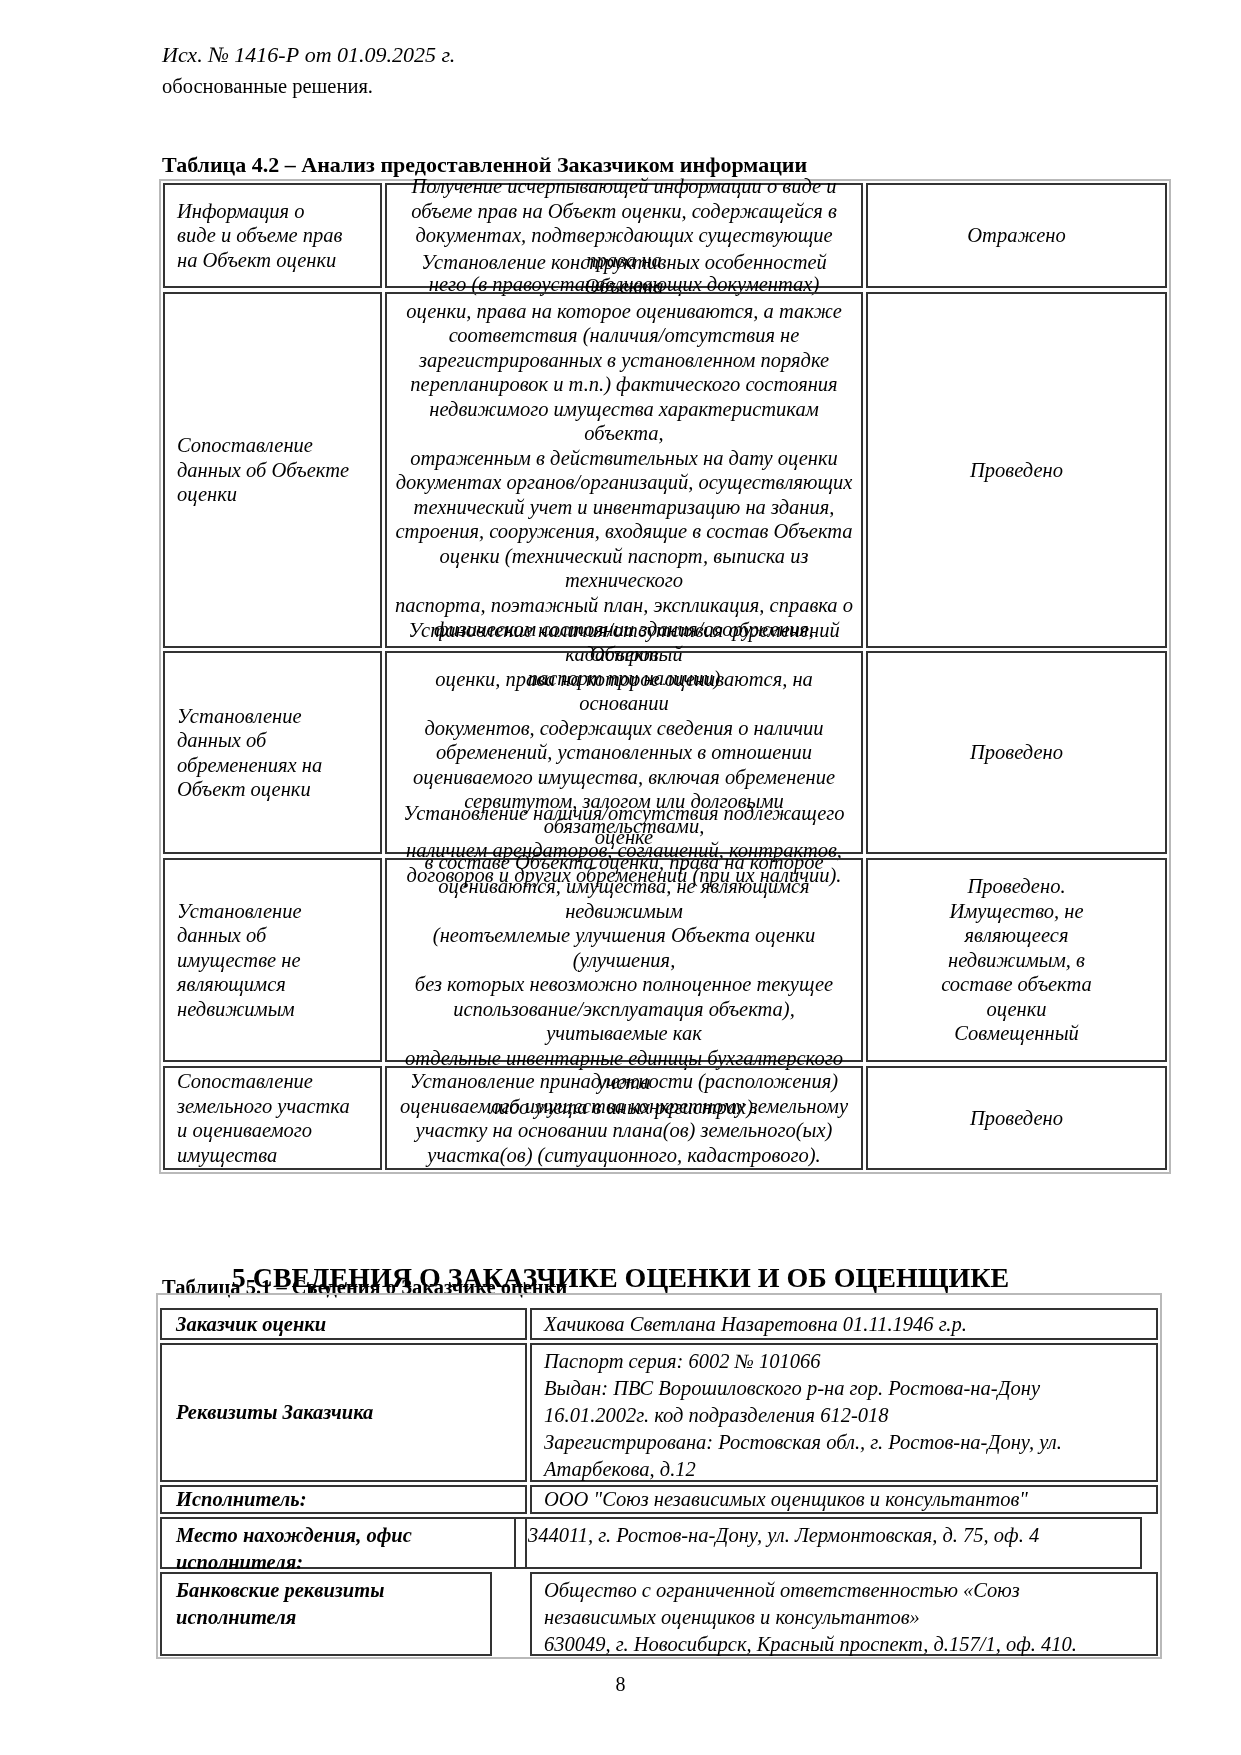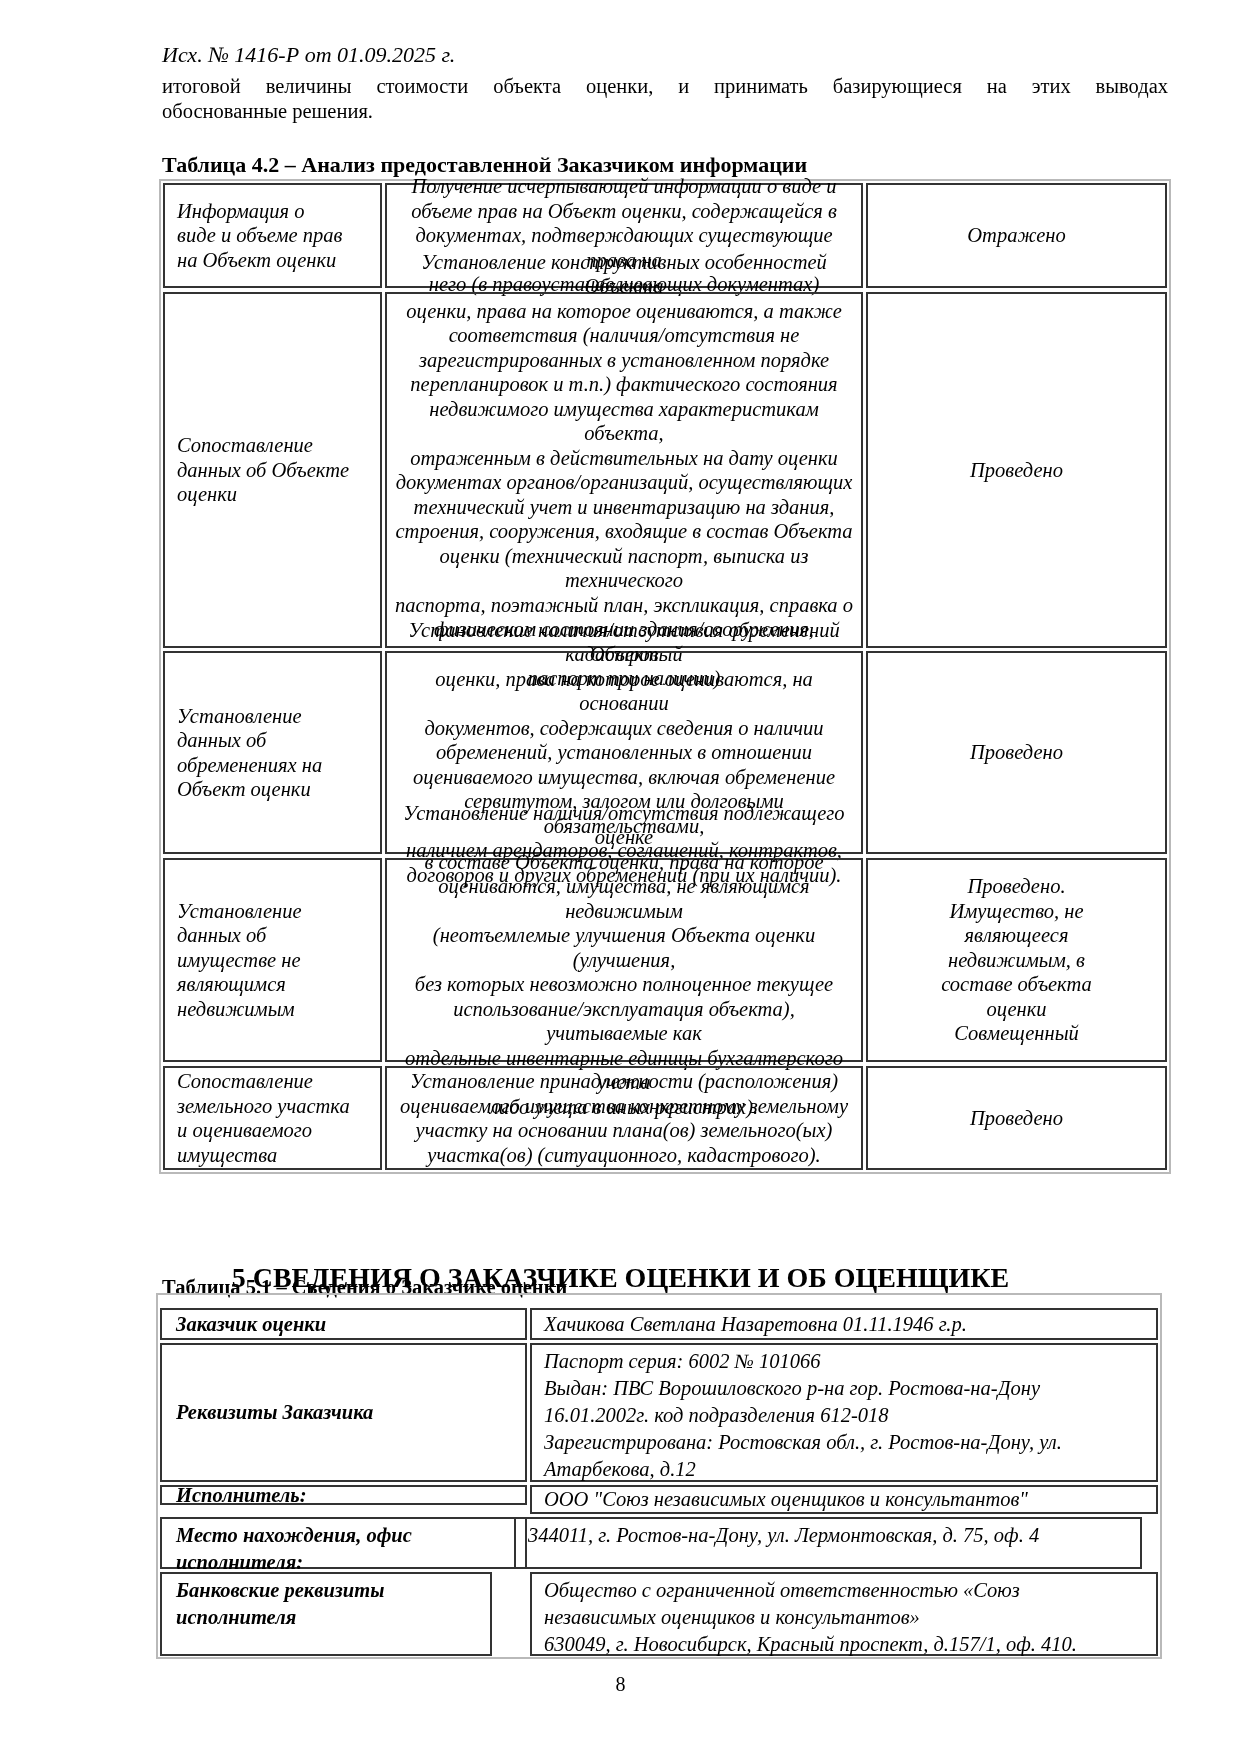--- a/index.html
+++ b/index.html
@@ -31,21 +31,20 @@
   .t51 .kmid { align-items: center; padding-top: 0; }
 
   .pageno { left: 0; width: 1241px; top: 1673px; text-align: center; font-size: 20px; }
 </style>
 </head>
 <body>
 
 <div class="abs hdr">Исх. № 1416-Р от 01.09.2025 г.</div>
 
 <div class="abs para">
-  <span class="l1">итоговой величины стоимости объекта оценки, и принимать базирующиеся на этих выводах</span>
   <span>обоснованные решения.</span>
 </div>
 
 <div class="abs cap cap42">Таблица 4.2 – Анализ предоставленной Заказчиком информации</div>
 
 <div class="abs frame" style="left:159px; top:179px; width:1012px; height:995px;"></div>
 
 <div class="cell c1" style="left:163px; top:183px; width:219px; height:105px;">
     <span>Информация о
 виде и объеме прав
@@ -167,21 +166,21 @@
       <span>Реквизиты Заказчика</span>
     </div>
   <div class="cell v" style="left:530px; top:1343px; width:628px; height:139px;">
       <span>Паспорт серия: 6002 № 101066
 Выдан: ПВС Ворошиловского р-на гор. Ростова-на-Дону
 16.01.2002г. код подразделения 612-018
 Зарегистрирована: Ростовская обл., г. Ростов-на-Дону, ул.
 Атарбекова, д.12</span>
     </div>
 
-  <div class="cell k kmid" style="left:160px; top:1485px; width:367px; height:20px;">
+  <div class="cell k kmid" style="left:160px; top:1485px; width:367px; height:29px;">
       <span>Исполнитель:</span>
     </div>
   <div class="cell v kmid" style="left:530px; top:1485px; width:628px; height:29px;">
       <span>ООО "Союз независимых оценщиков и консультантов"</span>
     </div>
 
   <div class="cell k" style="left:160px; top:1517px; width:367px; height:52px;">
       <span>Место нахождения, офис
 исполнителя:</span>
     </div>

